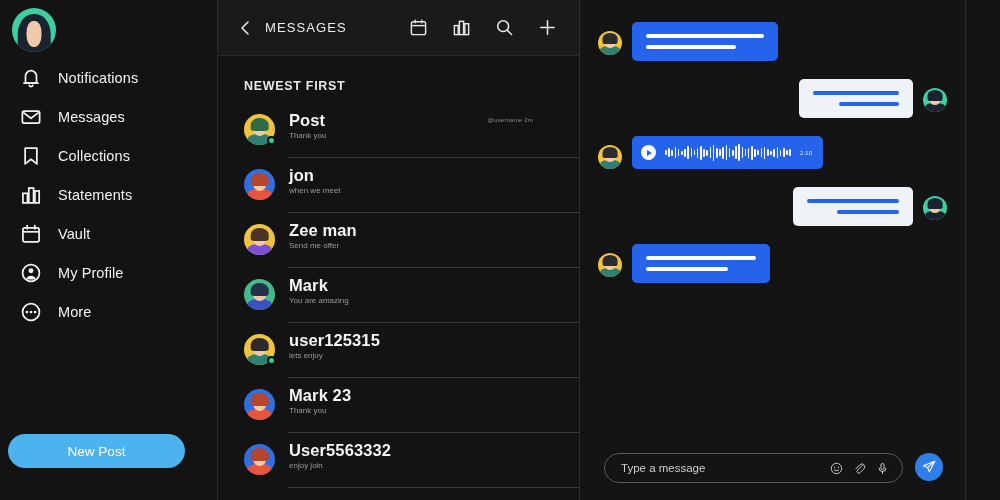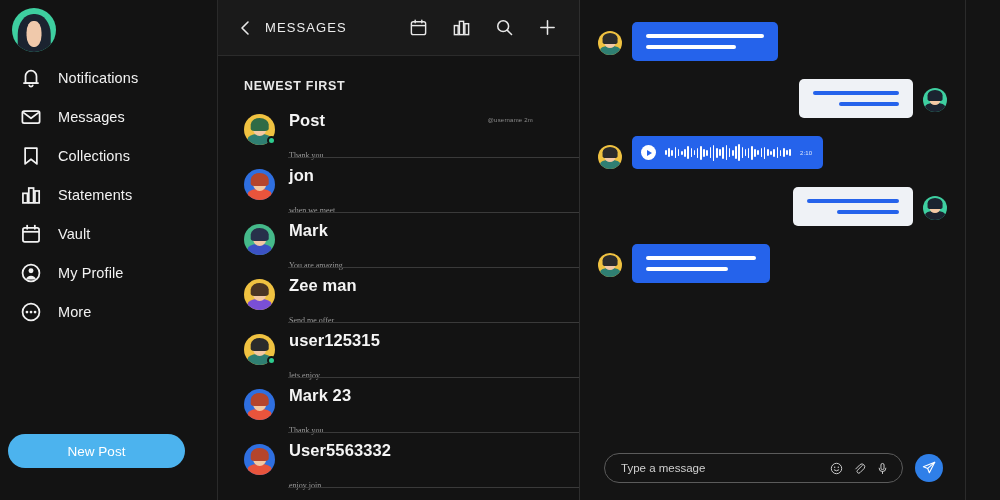--- a/index.html
+++ b/index.html
@@ -131,21 +131,21 @@
     position: absolute; right: -1px; bottom: 0px;
     width: 9px; height: 9px; border-radius: 50%;
     background: #2ecc8f; border: 2px solid #131313;
   }
   .conv-txt { margin-left: 14px; padding-top: 0px; }
   .conv-name {
     color: #f4f4f4; font-size: 16.5px; font-weight: 600;
     letter-spacing: .1px; line-height: 19px;
   }
   .conv-sub {
-    color: #9a9a9a; font-size: 8px; margin-top: 20px; line-height: 11px; font-family: Liberation Serif, serif;
+    color: #9a9a9a; font-size: 8px; margin-top: 0; line-height: 11px;
   }
   .conv-meta {
     position: absolute; right: 46px; top: 14px;
     color: #8b8b8b; font-size: 6px; letter-spacing: .2px;
   }
 
   
   .chat {
     flex: 1 1 auto; height: 500px;
     background: #141414; position: relative;
@@ -195,21 +195,21 @@
     border-left: 5px solid #2563eb;
     border-top: 3.5px solid transparent;
     border-bottom: 3.5px solid transparent;
   }
   .wave { display: flex; align-items: center; gap: 1.6px; height: 18px; }
   .wave span { width: 1.6px; background: #ffffff; border-radius: 1px; display:block; }
   .vtime { color: #dce6fb; font-size: 6px; letter-spacing: .2px; }
 
   .composer {
     position: absolute; left: 0; right: 0; bottom: 14px;
-    display: flex; align-items: center; padding: 0 22px 3px 24px; gap: 12px;
+    display: flex; padding: 0 22px 3px 24px; gap: 12px;
   }
   .inputwrap {
     flex: 1 1 auto; height: 30px;
     border: 1px solid #5b5b5b; border-radius: 15px;
     display: flex; align-items: center; padding: 0 13px 0 16px;
     background: #141414;
   }
   .inputwrap input {
     flex: 1 1 auto; background: transparent; border: none; outline: none;
     color: #e8e8e8; font-size: 11.5px;
@@ -374,43 +374,43 @@
             </div>
           </div>
           <div class="conv-txt">
             <div class="conv-name">jon</div>
             <div class="conv-sub">when we meet</div>
           </div>
           <div class="sep"></div>
         </div>
         <div class="conv">
           <div class="cav">
+            <div class="disc" style="background:#f0c241">
+              <div class="body" style="background:#7a4fd6"></div>
+              <div class="face"></div>
+              <div class="hair" style="background:#4a3524"></div>
+            </div>
+          </div>
+          <div class="conv-txt">
+            <div class="conv-name">Zee man</div>
+            <div class="conv-sub">Send me offer</div>
+          </div>
+          <div class="sep"></div>
+        </div>
+        <div class="conv">
+          <div class="cav">
             <div class="disc" style="background:#45b98a">
               <div class="body" style="background:#3b52c4"></div>
               <div class="face"></div>
               <div class="hair" style="background:#27304a"></div>
             </div>
           </div>
           <div class="conv-txt">
             <div class="conv-name">Mark</div>
             <div class="conv-sub">You are amazing</div>
-          </div>
-          <div class="sep"></div>
-        </div>
-        <div class="conv">
-          <div class="cav">
-            <div class="disc" style="background:#f0c241">
-              <div class="body" style="background:#7a4fd6"></div>
-              <div class="face"></div>
-              <div class="hair" style="background:#4a3524"></div>
-            </div>
-          </div>
-          <div class="conv-txt">
-            <div class="conv-name">Zee man</div>
-            <div class="conv-sub">Send me offer</div>
           </div>
           <div class="sep"></div>
         </div>
         <div class="conv">
           <div class="cav">
             <div class="disc" style="background:#f0c241">
               <div class="body" style="background:#2f7f72"></div>
               <div class="face"></div>
               <div class="hair" style="background:#2b2b2b"></div>
             </div>

